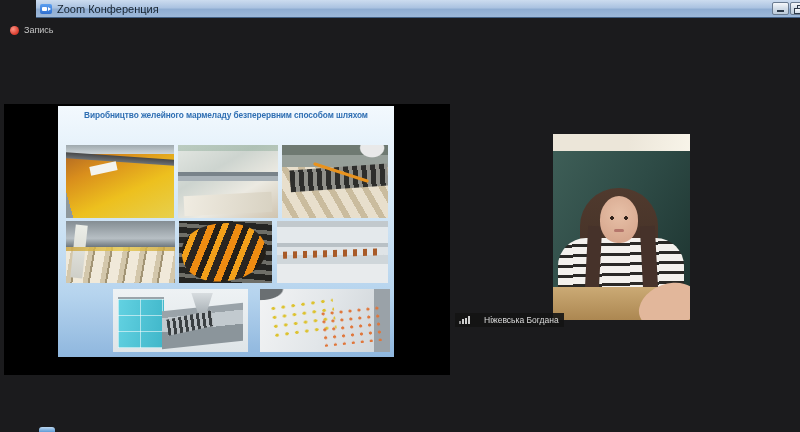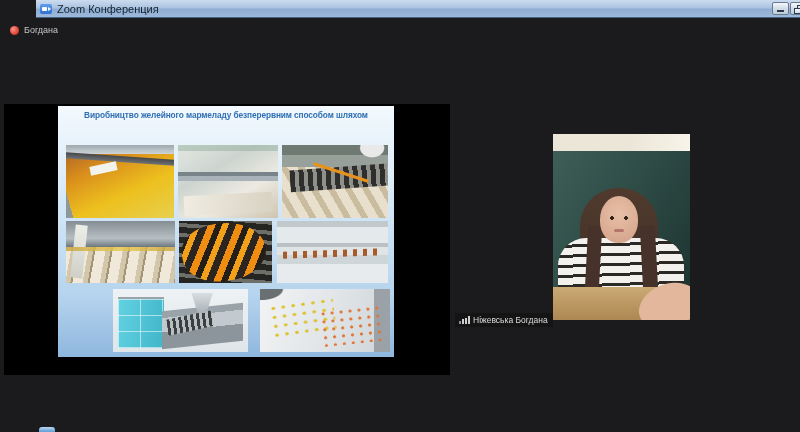--- a/index.html
+++ b/index.html
@@ -107,21 +107,21 @@
   .v-strand-r{position:absolute;left:89px;top:92px;width:15px;height:84px;background:#46322a;border-radius:0 0 6px 6px;transform:rotate(-3deg);}
   .v-face{position:absolute;left:47px;top:62px;width:38px;height:47px;border-radius:50% 50% 46% 46%;
     background:radial-gradient(circle at 50% 38%,#e7c0a7,#d2a087);}
   .v-face::after{content:"";position:absolute;left:5px;top:18px;width:28px;height:9px;
     background:radial-gradient(circle 1.8px at 7px 4px,#32241c 90%,rgba(0,0,0,0)),
                radial-gradient(circle 1.8px at 21px 4px,#32241c 90%,rgba(0,0,0,0));}
   .v-face::before{content:"";position:absolute;left:14px;top:33px;width:10px;height:3px;border-radius:2px;background:#b5766b;}
   .v-desk{position:absolute;left:0;bottom:0;right:0;height:33px;background:linear-gradient(180deg,#cbaa75,#ac8751);}
   .v-hand{position:absolute;right:-10px;bottom:-8px;width:62px;height:44px;background:#e2b79b;border-radius:50%;transform:rotate(-20deg);}
   
-  .name-label{position:absolute;left:455px;top:313px;height:14px;display:flex;align-items:center;gap:3px;
+  .name-label{position:absolute;left:455px;top:313px;height:14px;display:flex;align-items:center;gap:14px;
     background:rgba(20,20,20,0.9);padding:0 5px 0 4px;}
   .signal-icon{display:flex;align-items:flex-end;gap:1px;height:8px;}
   .signal-icon i{display:block;width:2px;background:#cfcfcf;}
   .signal-icon .b1{height:3px;background:#8f8f8f;}
   .signal-icon .b2{height:5px;}
   .signal-icon .b3{height:6px;}
   .signal-icon .b4{height:8px;}
   .name-text{font-size:8.5px;color:#dcdcdc;white-space:nowrap;}
   
   .bottom-icon{position:absolute;left:39px;top:427px;width:16px;height:5px;border-radius:3px 3px 0 0;
@@ -135,21 +135,21 @@
   <span class="title-text">Zoom Конференция</span>
   <div class="win-btns">
     <div class="win-btn g-min"></div>
     <div class="win-btn g-res"></div>
     <div class="win-btn close g-close"></div>
   </div>
 </div>
 
 <div class="record">
   <span class="record-dot"></span>
-  <span class="record-text">Богдана</span>
+  <span class="record-text">Запись</span>
 </div>
 
 <div class="share">
   <div class="slide">
     <div class="slide-title">
       <div>Виробництво желейного мармеладу безперервним способом шляхом</div>
     </div>
     <div class="ph p-r1p1"></div>
     <div class="ph p-r1p2"></div>
     <div class="ph p-r1p3"></div>

